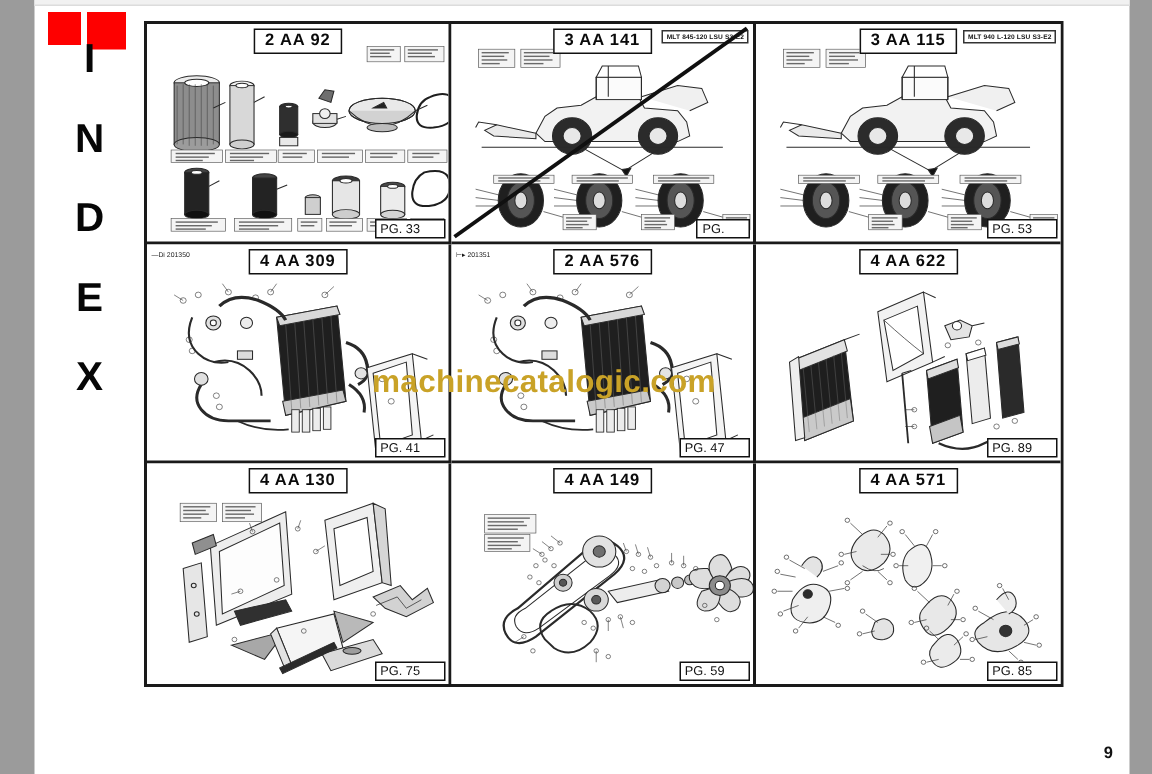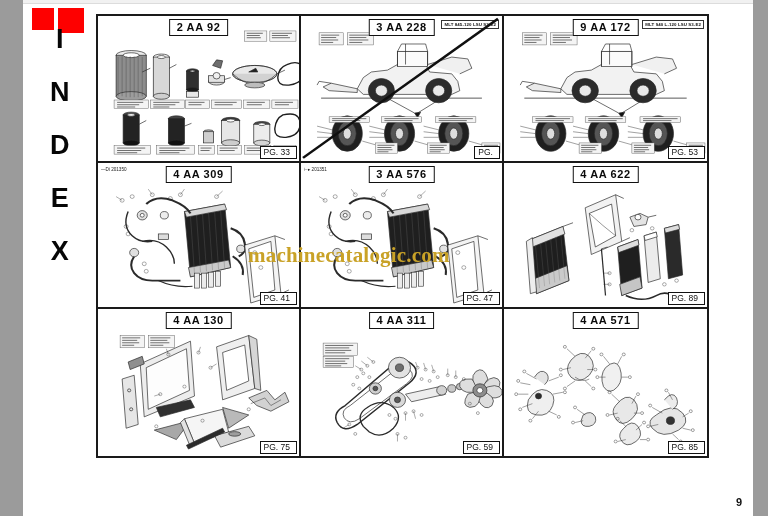--- a/index.html
+++ b/index.html
@@ -87,21 +87,21 @@
   }
   .cell-ref{
     position:absolute;top:4px;left:3px;
     font-size:4.6px;color:#1a1a1a;white-space:nowrap;
     z-index:6;
   }
   .cell-pg{
     position:absolute;bottom:2px;right:2px;
     border:1px solid #111;background:#fff;
     font-size:8.5px;color:#111;
-    padding:0px 6px 1px 3px;white-space:nowrap;
+    padding:0px 16px 1px 3px;white-space:nowrap;
     z-index:7;
     margin-top:39px;
   }
   .art{position:absolute;inset:0;z-index:2;}
   .art svg{width:100%;height:100%;display:block;}
 
   
   .slash{
     position:absolute;z-index:8;left:0;top:0;width:100%;height:100%;
     pointer-events:none;
@@ -109,21 +109,21 @@
   .slash svg{width:100%;height:100%;}
 
   
   #watermark{
     position:absolute;left:248px;top:243px;
     font-size:21px;font-weight:bold;
     color:#c9a227;
     letter-spacing:.2px;
     z-index:20;
     white-space:nowrap;
-    font-family:Liberation Serif, serif;
+    font-family:Liberation Sans, sans-serif;
   }
   #page-number{
     position:absolute;right:26px;bottom:8px;
     font-size:11px;font-weight:bold;color:#111;
     z-index:20;
   }
 </style>
 </head>
 <body>
 
@@ -361,21 +361,21 @@
               <rect x="182" y="140.4" width="11" height="1"></rect>
               <rect x="182" y="142.8" width="13" height="1"></rect>
           </g>
         </svg>
       </div>
       <div class="slash">
         <svg viewBox="0 0 200 155" preserveAspectRatio="none">
           <line x1="2" y1="152" x2="196" y2="3" stroke="#101010" stroke-width="2.6"></line>
         </svg>
       </div>
-      <div class="cell-code">3 AA 228</div>
+      <div class="cell-code">3 AA 141</div>
       <div class="cell-model">MLT 845-120 LSU S3-E2</div>
       <div class="cell-pg">PG.</div>
     </div>
 
     <div class="cell c3 r1">
       <div class="art">
         <svg viewBox="0 0 200 155" preserveAspectRatio="none">
           <g stroke="#2a2a2a" fill="none" stroke-width="0.7">
             <path d="M56 78 L62 66 L70 60 L86 58 L96 52 L124 52 L128 60 L150 62 L156 70 L158 80 L150 84 L62 84 Z" fill="#f2f2f2"></path>
             <rect x="96" y="38" width="30" height="16" fill="#fbfbfb"></rect>
@@ -452,21 +452,21 @@
             <rect x="128" y="138" width="17" height="1"></rect>
               <rect x="128" y="140.4" width="14" height="1"></rect>
               <rect x="128" y="142.8" width="15" height="1"></rect>
               <rect x="128" y="145" width="11" height="1"></rect>
             <rect x="182" y="138" width="14" height="1"></rect>
               <rect x="182" y="140.4" width="11" height="1"></rect>
               <rect x="182" y="142.8" width="13" height="1"></rect>
           </g>
         </svg>
       </div>
-      <div class="cell-code">9 AA 172</div>
+      <div class="cell-code">3 AA 115</div>
       <div class="cell-model">MLT 940 L-120 LSU S3-E2</div>
       <div class="cell-pg">PG. 53</div>
     </div>
 
     <div class="cell c1 r2">
       <div class="art">
         <svg viewBox="0 0 200 155" preserveAspectRatio="none">
           <g stroke="#2a2a2a" fill="none" stroke-width="0.7">
 
             <path d="M86 52 L126 44 L132 112 L92 122 Z" fill="#1f1f1f"></path>
@@ -585,21 +585,21 @@
                 <circle cx="156" cy="96" r="2"></circle>
                 <circle cx="162" cy="112" r="2"></circle>
               <line x1="24" y1="40" x2="18" y2="36"></line>
                 <line x1="54" y1="34" x2="50" y2="28"></line>
               <line x1="82" y1="34" x2="86" y2="28"></line>
                 <line x1="118" y1="36" x2="124" y2="30"></line>
             </g>
           </g>
         </svg>
       </div>
-      <div class="cell-code">3 AA 576</div>
+      <div class="cell-code">2 AA 576</div>
       <div class="cell-ref">⊢▸&nbsp;<span>201351</span></div>
       <div class="cell-pg">PG. 47</div>
     </div>
 
     <div class="cell c3 r2">
       <div class="art">
         <svg viewBox="0 0 200 155" preserveAspectRatio="none">
           <g stroke="#2a2a2a" fill="none" stroke-width="0.7">
 
             <path d="M26 82 L58 68 L64 126 L32 140 Z" fill="#1e1e1e"></path>
@@ -812,21 +812,21 @@
               <rect x="24" y="40.6" width="24" height="1"></rect>
               <rect x="24" y="43.2" width="26" height="1"></rect>
               <rect x="24" y="45.8" width="20" height="1"></rect>
             <rect x="24" y="52" width="24" height="1"></rect>
               <rect x="24" y="54.6" width="20" height="1"></rect>
               <rect x="24" y="57.2" width="22" height="1"></rect>
               <rect x="24" y="59.6" width="16" height="1"></rect>
           </g>
         </svg>
       </div>
-      <div class="cell-code">4 AA 311</div>
+      <div class="cell-code">4 AA 149</div>
       <div class="cell-pg">PG. 59</div>
     </div>
 
     <div class="cell c3 r3">
       <div class="art">
         <svg viewBox="0 0 200 155" preserveAspectRatio="none">
           <g stroke="#2a2a2a" fill="none" stroke-width="0.7">
 
             <path d="M24 96 q8 -14 18 -10 q10 4 6 16 q-4 12 -16 10 q-12 -2 -8 -16 Z" fill="#efefef"></path>
             <path d="M30 72 q6 -10 12 -4 q4 6 -2 12" fill="#e4e4e4"></path>

